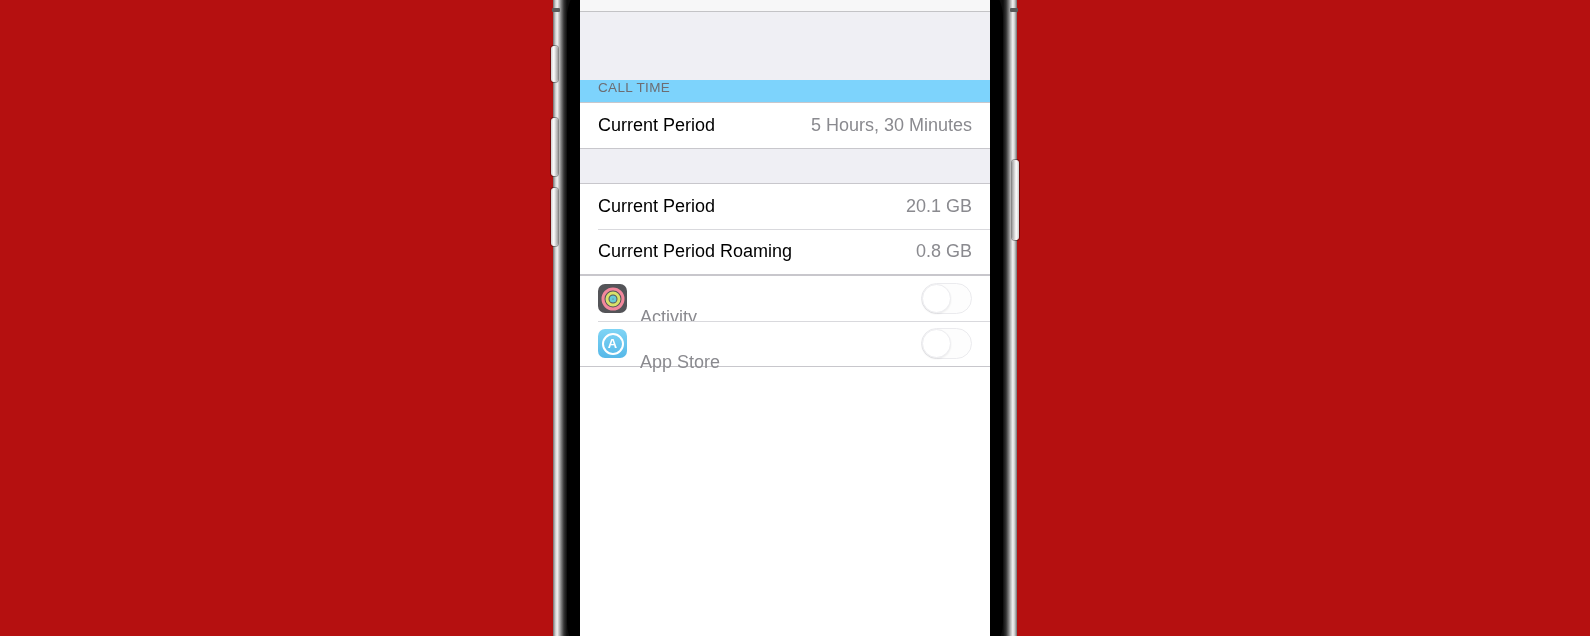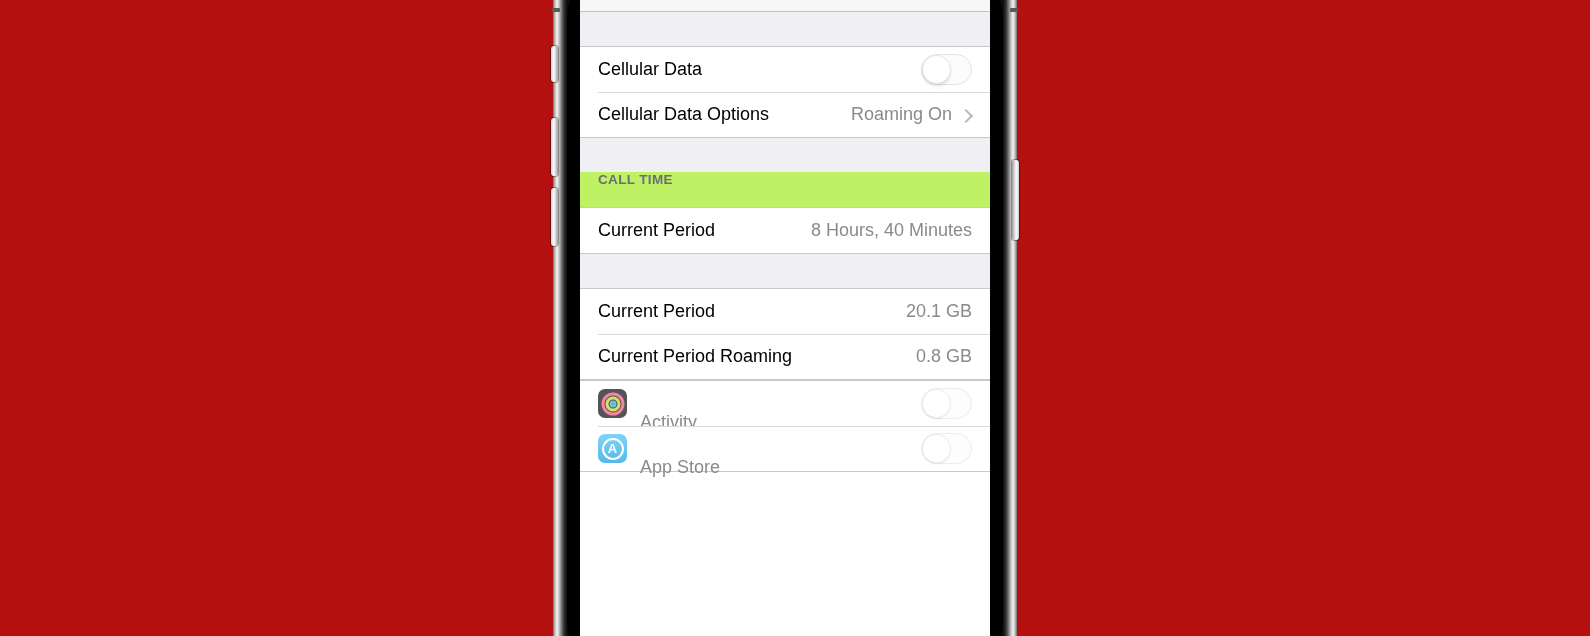--- a/index.html
+++ b/index.html
@@ -93,26 +93,25 @@
     font-size:19px; font-weight:bold; color:#000;
     pointer-events:none;
   }
 
   
   .table-bg{ background:#efeff4; }
   .section-gap{ height:34px; background:#efeff4; }
   .section-gap.tall{ height:47px; }
 
   .section-header{
-    background:#bef264;
+    background:#7dd3fc;
     color:#6d6d72;
     font-size:13.5px;
     letter-spacing:.35px;
-    padding:0 0 20px 18px;
-    font-weight:bold;
+    padding:0 0 7px 18px;
   }
 
   .group{ background:#fff; border-top:1px solid #c8c7cc; border-bottom:1px solid #c8c7cc; }
 
   .row{
     display:flex; align-items:center;
     height:45px;
     padding-left:18px; padding-right:18px;
     background:#fff;
     position:relative;
@@ -217,45 +216,30 @@
   <div class="hw-btn side"></div>
 
   <div id="screen">
 
     <div class="navbar">
 
       <div class="nav-title">Cellular</div>
     </div>
 
     <div class="section-gap"></div>
-    <div class="group">
-      <div class="row">
-        <span class="row-label">Cellular Data</span>
-        <span class="row-spacer"></span>
-        <span class="switch">
-          <span class="knob"></span>
-        </span>
-      </div>
-      <div class="row">
-        <span class="row-label">Cellular Data Options</span>
-        <span class="row-spacer"></span>
-        <span class="row-value">Roaming On</span>
-        <span class="chevron-right"></span>
-      </div>
-    </div>
 
     <div class="table-bg">
       <div class="section-gap"></div>
       <div class="section-header">CALL TIME</div>
     </div>
     <div class="group">
       <div class="row">
         <span class="row-label">Current Period</span>
         <span class="row-spacer"></span>
-        <span class="row-value">8 Hours, 40 Minutes</span>
+        <span class="row-value">5 Hours, 30 Minutes</span>
       </div>
     </div>
 
     <div class="table-bg">
       <div class="section-gap"></div>
     </div>
     <div class="group">
       <div class="row">
         <span class="row-label">Current Period</span>
         <span class="row-spacer"></span>

